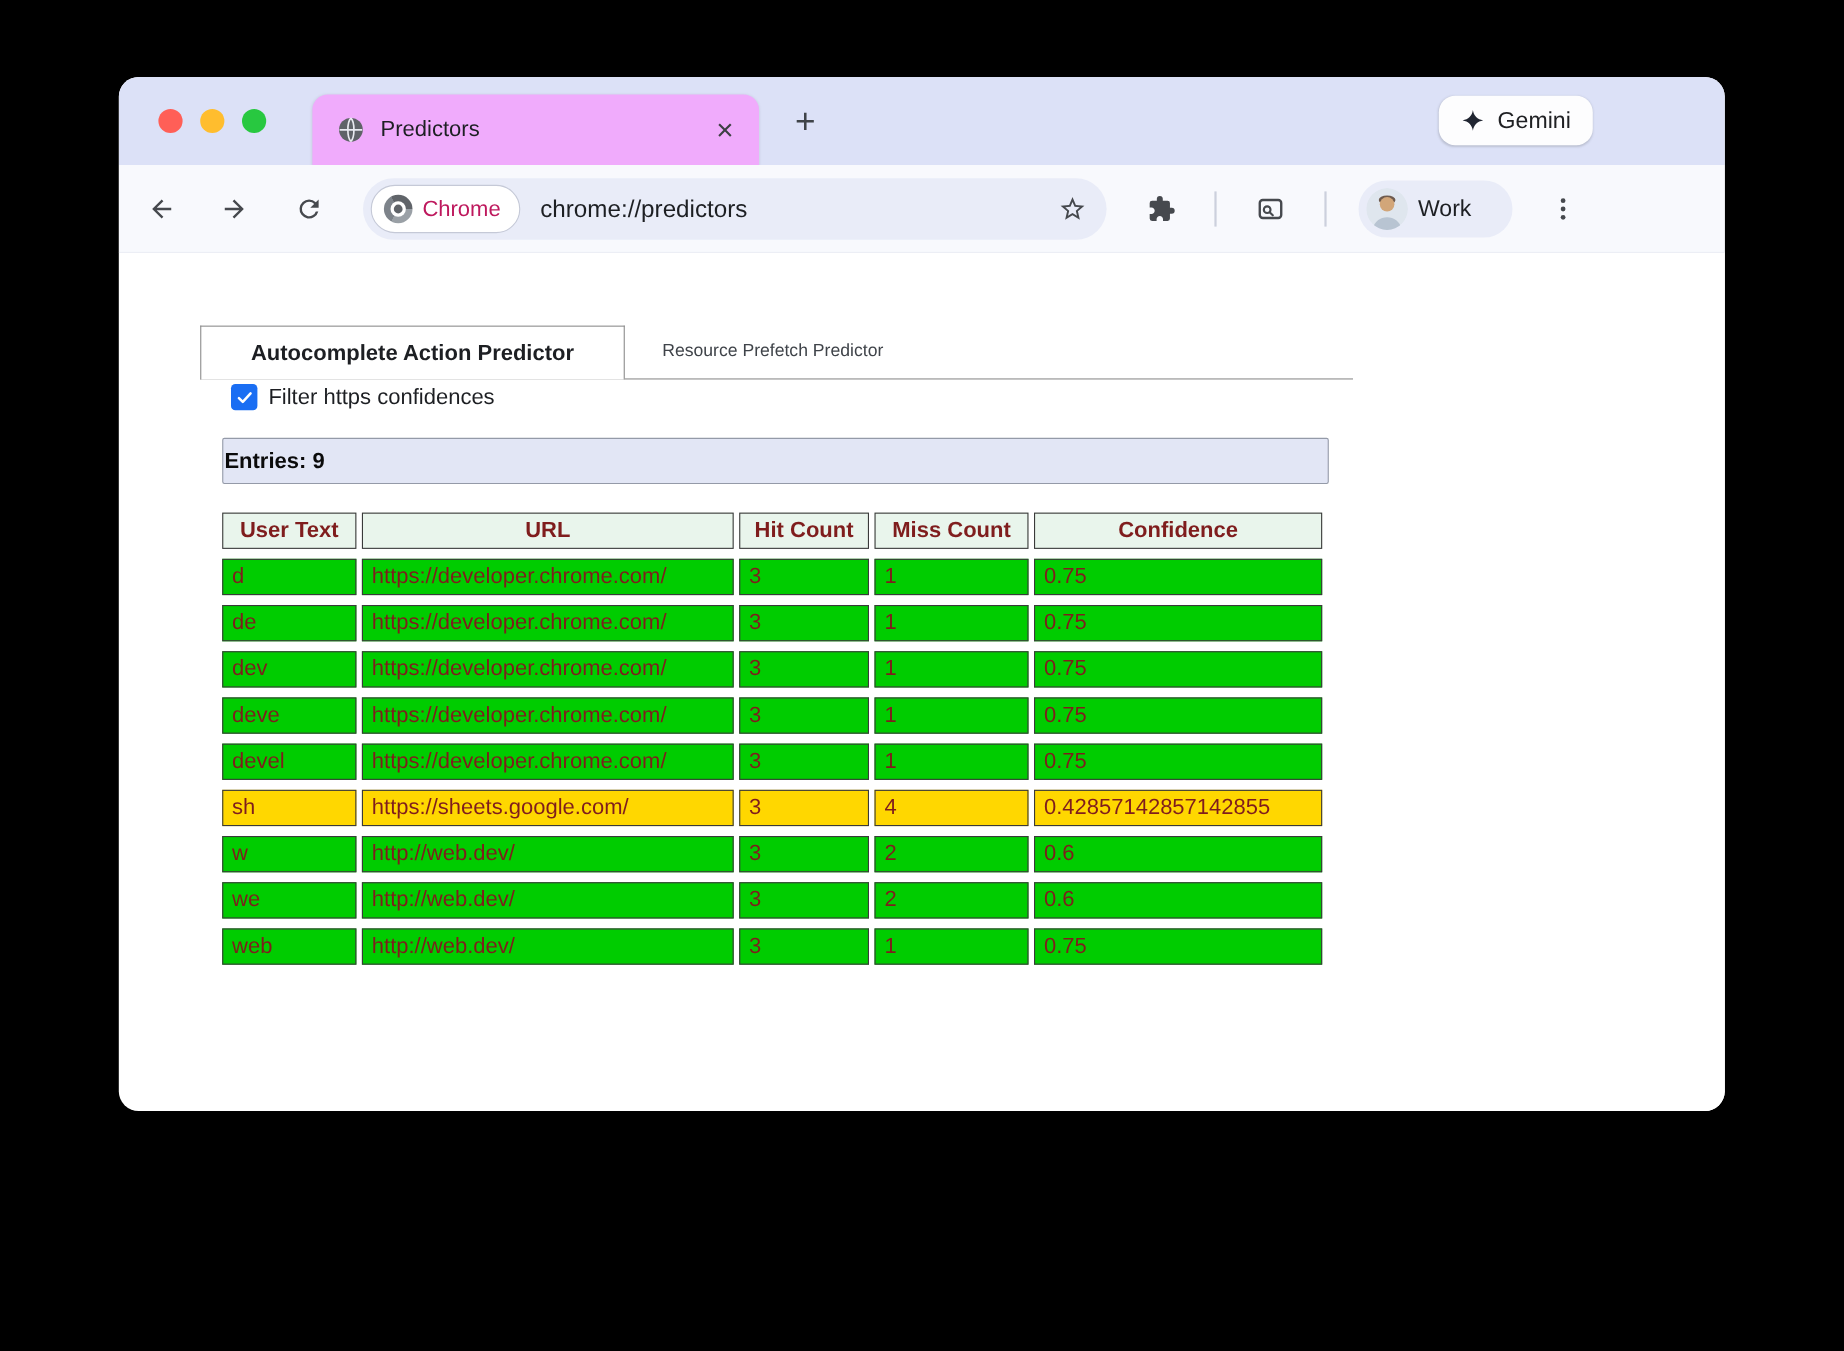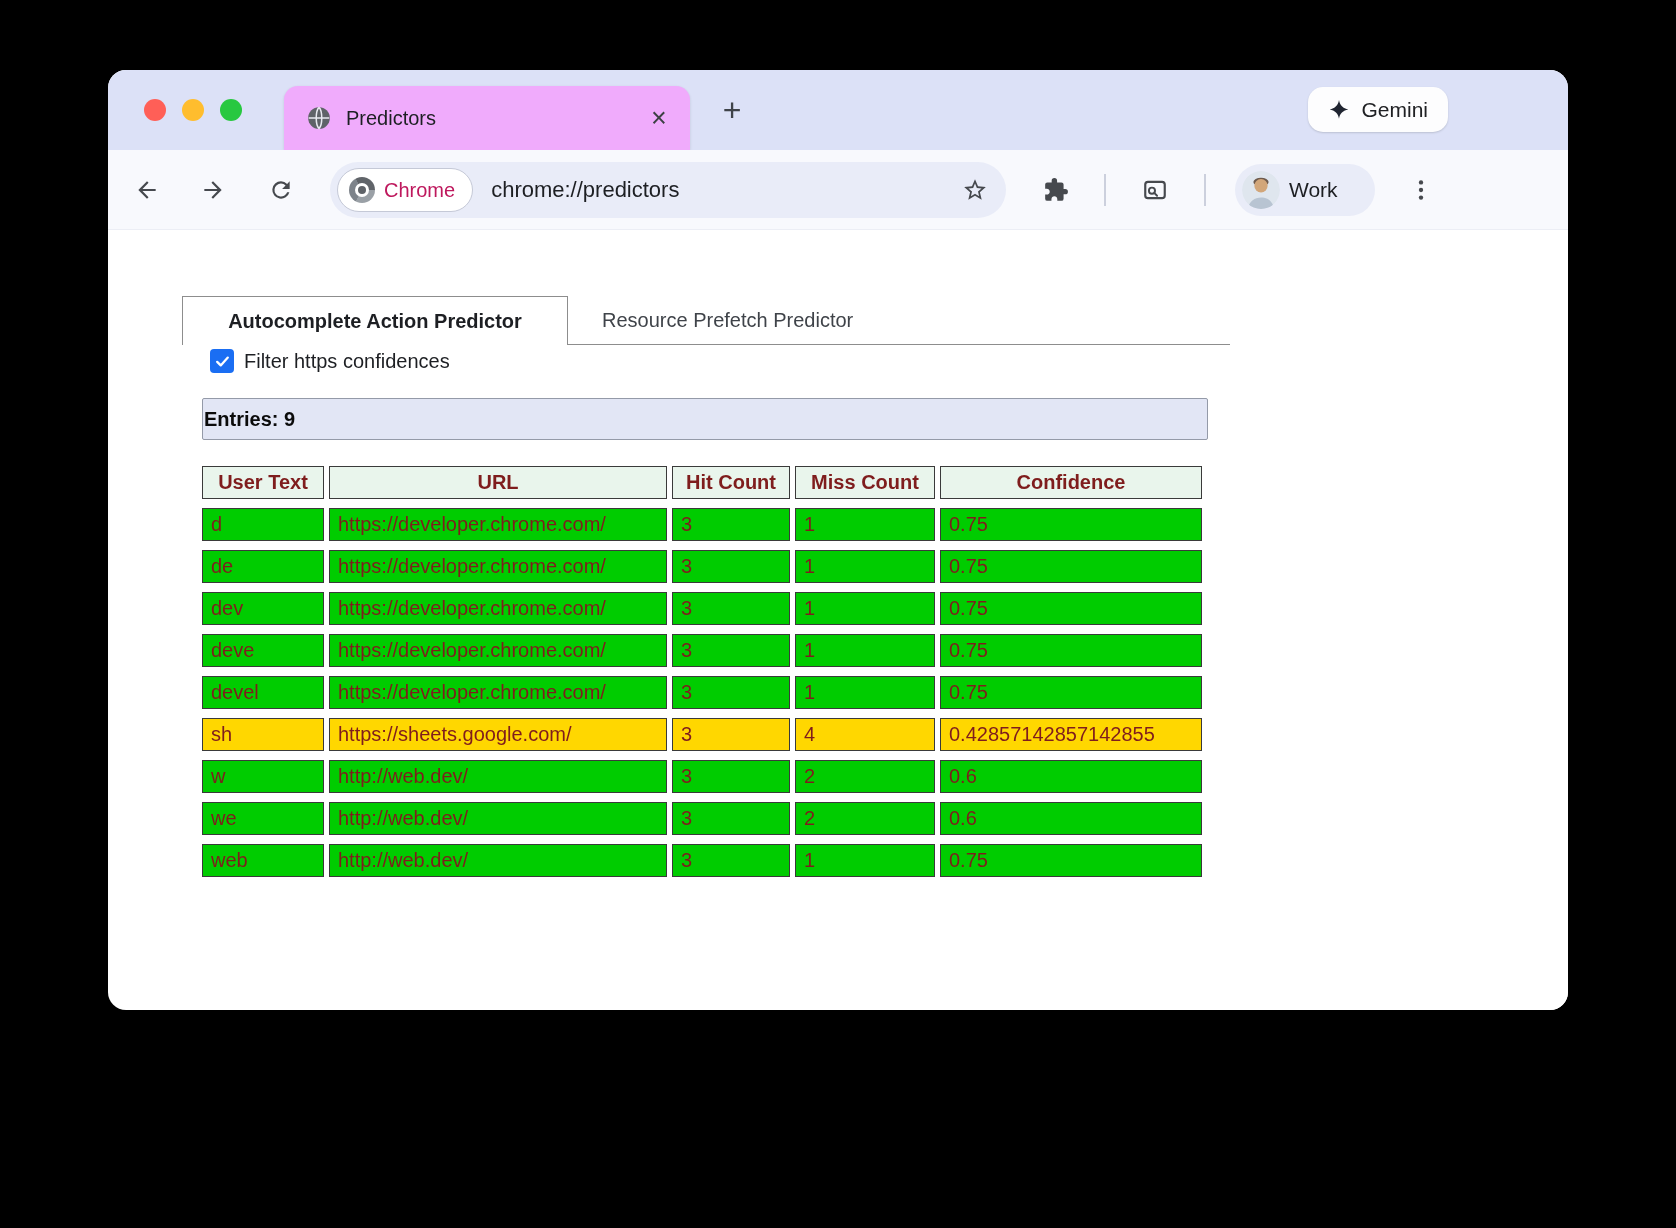--- a/index.html
+++ b/index.html
@@ -62,21 +62,21 @@
 
   
   .content { position:absolute; left:0; top:160px; width:1460px; height:780px; background:#fff;margin-left:22px; }
 
   .ptabline { position:absolute; left:52px; top:114px; width:1048px; height:1px; background:#8d8d8d; }
   .ptab-active { position:absolute; left:52px; top:66px; width:386px; height:49px; background:#fff;
                  border:1px solid #8d8d8d; border-bottom:none;
                  display:flex; align-items:center; justify-content:center;
                  font-size:20px; font-weight:bold; color:#1d1f23; }
   .ptab-inactive { position:absolute; left:472px; top:76px; height:28px; line-height:28px;
-                   font-size:20px; color:#3f4349; }
+                   font-size:16px; color:#3f4349; }
 
   .checkbox { position:absolute; left:80px; top:119px; width:24px; height:24px; background:#1a6ef3;
               border-radius:4px; display:flex; align-items:center; justify-content:center; }
   .checkbox svg { width:17px; height:17px; }
   .filter-label { position:absolute; left:114px; top:117px; height:28px; line-height:28px;
                   font-size:20px; color:#1d1f23; }
 
   .entries { position:absolute; left:72px; top:168px; width:1006px; height:42px; background:#e2e6f5;
              border:1px solid #949aa8; border-radius:2px; display:flex; align-items:center;
              padding-left:1px; font-size:20px; font-weight:bold; color:#0b0b0b; }

